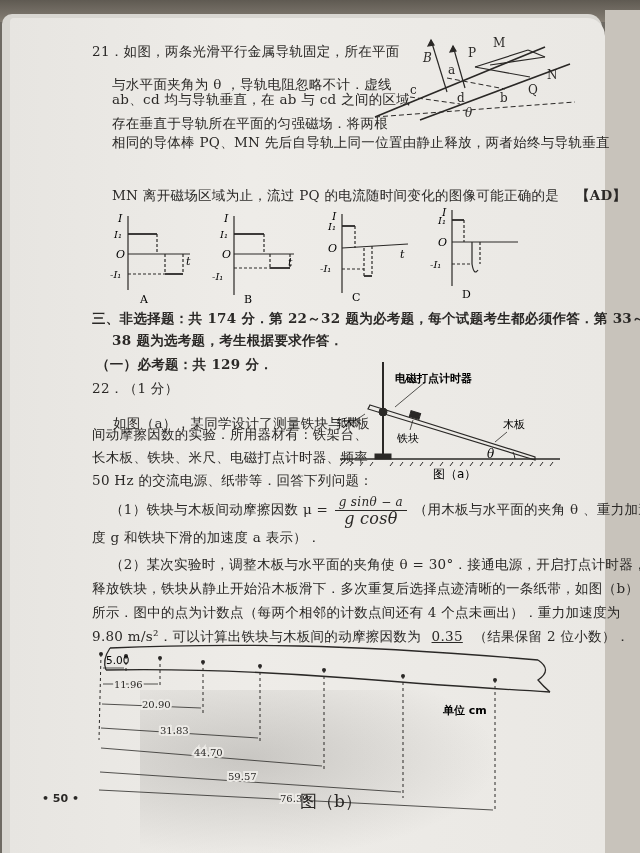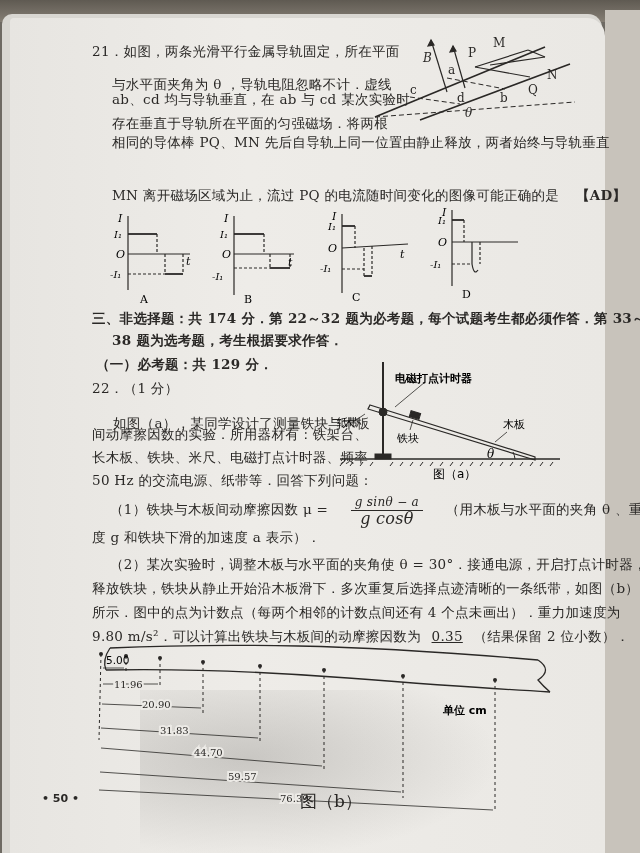--- a/index.html
+++ b/index.html
@@ -7,40 +7,40 @@
   .bg-top{position:absolute;left:0;top:0;width:640px;height:22px;background:linear-gradient(180deg,#5f5a52,#857e74);}
   .page-under{position:absolute;left:2px;top:14px;width:600px;height:845px;background:#d9d7d2;border-radius:10px 14px 0 0;}
   .page{position:absolute;left:10px;top:18px;width:595px;height:840px;background:linear-gradient(90deg,#e7e5e1 0%,#eeece8 40%,#eae8e4 100%);border-radius:4px 18px 0 0;}
   .shadow{position:absolute;left:140px;top:690px;width:360px;height:170px;background:radial-gradient(ellipse at 30% 40%,rgba(90,88,84,0.25),rgba(0,0,0,0) 70%);}
   .right-strip{position:absolute;left:605px;top:10px;width:35px;height:843px;background:#c8c3bb;}
   .txt{position:absolute;font-size:13.5px;line-height:22px;white-space:nowrap;letter-spacing:0.3px;}
   .q21 .line{position:absolute;left:0;white-space:nowrap;}
   .bold{font-weight:bold;}
   .answer{font-weight:bold;}
   .fig-cap{position:absolute;font-size:17px;}
-  .frac{display:inline-block;vertical-align:middle;text-align:center;font-style:italic;margin:0 18px;}
+  .frac{display:inline-block;vertical-align:middle;text-align:center;font-style:italic;margin:0 2px;}
   .frac .num{display:block;border-bottom:1px solid #2a2826;padding:0 4px;font-size:12px;line-height:16px;}
   .frac .den{display:block;font-size:16px;line-height:16px;}
   .underline{text-decoration:underline;}
   .tape-label{position:absolute;font-size:10.5px;font-family:"DejaVu Sans","Liberation Sans",sans-serif;background:transparent;}
   .page-num{position:absolute;left:42px;top:792px;font-size:11px;font-family:"DejaVu Sans","Liberation Sans",sans-serif;font-weight:bold;}
 </style>
 </head>
 <body>
 
 <div class="bg-top"></div>
 <div class="page-under"></div>
 <div class="right-strip"></div>
 <div class="page"></div>
 <div class="shadow"></div>
 
 <div class="txt q21" style="left:92px;top:40px;width:500px;height:160px;">
   <div class="line" style="top:0;">21．如图，两条光滑平行金属导轨固定，所在平面</div>
   <div class="line" style="top:24px;left:20px;margin-top:9px;">与水平面夹角为 θ ，导轨电阻忽略不计．虚线</div>
-  <div class="line" style="top:48px;left:20px;">ab、cd 均与导轨垂直，在 ab 与 cd 某次实验时</div>
+  <div class="line" style="top:48px;left:20px;">ab、cd 均与导轨垂直，在 ab 与 cd 之间的区域</div>
   <div class="line" style="top:72px;left:20px;">存在垂直于导轨所在平面的匀强磁场．将两根</div>
   <div class="line" style="top:91px;left:20px;text-align:right;">相同的导体棒 PQ、MN 先后自导轨上同一位置由静止释放，两者始终与导轨垂直</div>
   <div class="line" style="top:144px;left:20px;">MN 离开磁场区域为止，流过 PQ 的电流随时间变化的图像可能正确的是</div>
   <div class="line answer" style="top:144px;left:448px;margin-left:36px;">【AD】</div>
 </div>
 
 <svg style="position:absolute;left:365px;top:32px;" width="220" height="95" viewBox="0 0 220 95">
   <g stroke="#2a2826" stroke-width="1.6" fill="none">
     <line x1="10" y1="85" x2="180" y2="15"></line>
     <line x1="55" y1="88" x2="205" y2="32"></line>

